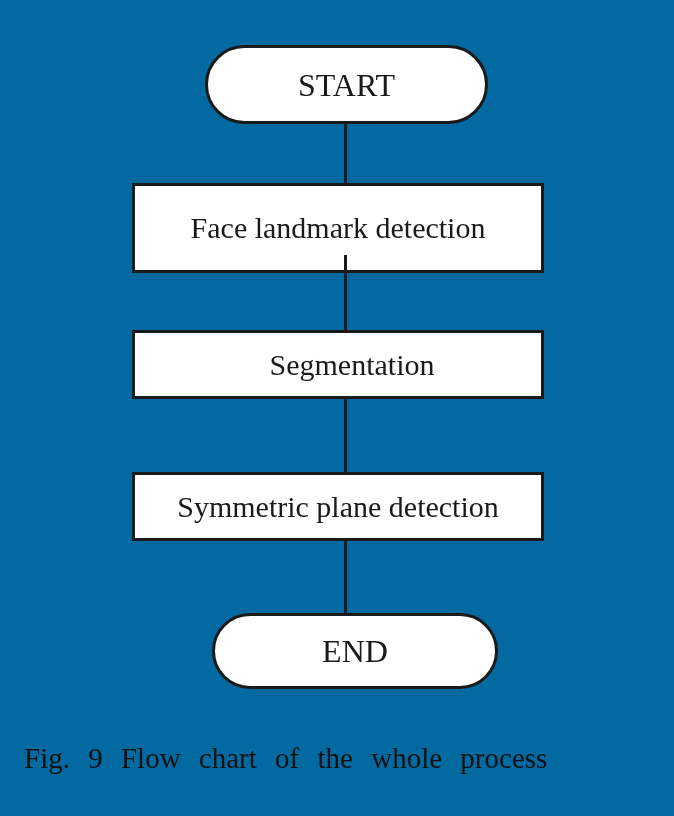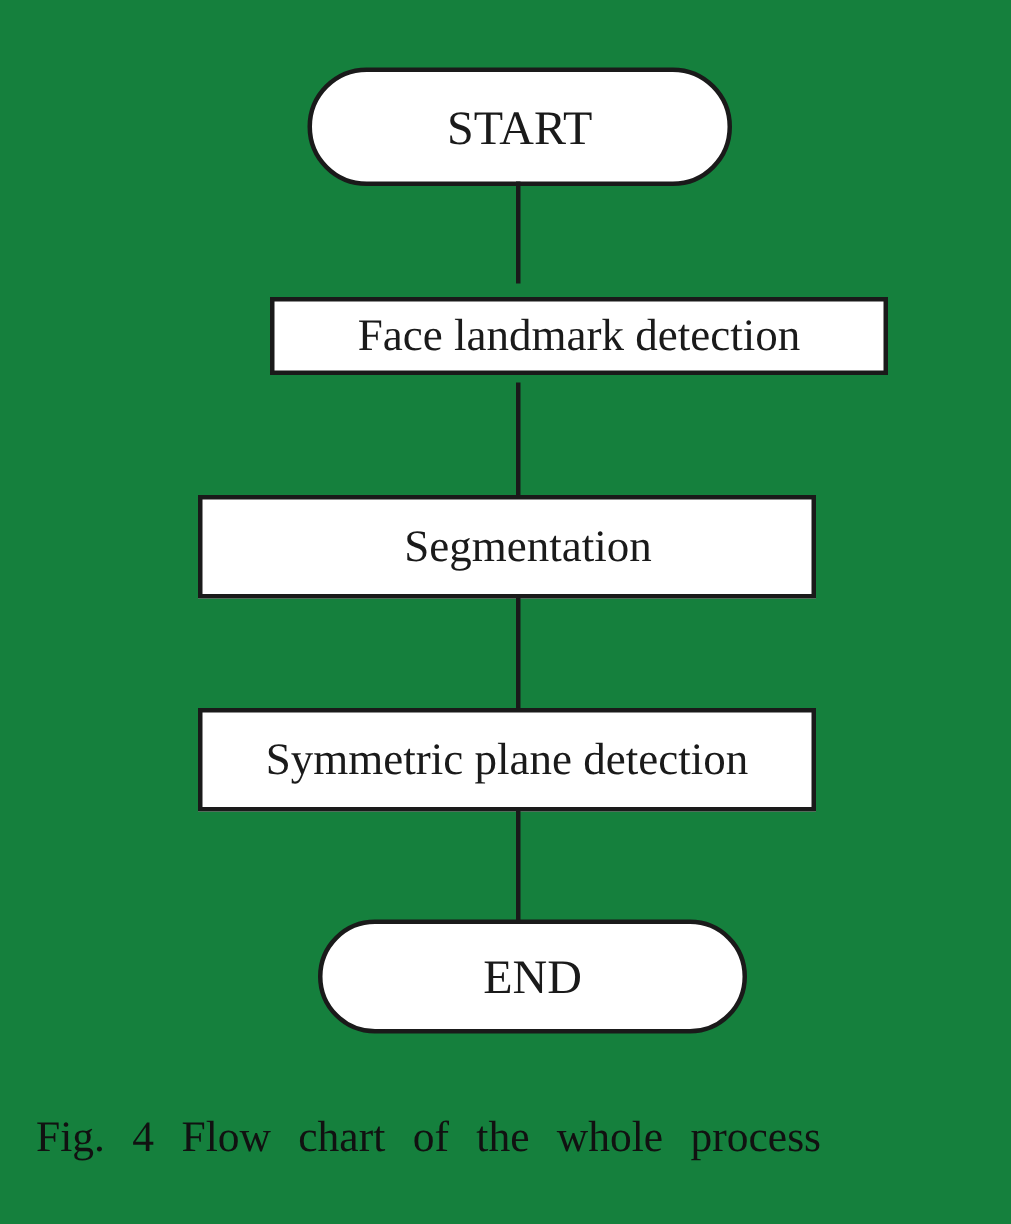--- a/index.html
+++ b/index.html
@@ -4,21 +4,21 @@
 <style>
   html, body {
     margin: 0;
     padding: 0;
     background: #ffffff;
   }
   #canvas {
     position: relative;
     width: 674px;
     height: 816px;
-    background: #15803d;
+    background: #0369a1;
     overflow: hidden;
     font-family: "Liberation Serif", "DejaVu Serif", serif;
   }
   .node {
     position: absolute;
     box-sizing: border-box;
     border: 3px solid #1a1a1a;
     background: #ffffff;
     display: flex;
     align-items: center;
@@ -32,21 +32,21 @@
     border-radius: 40px;
     font-size: 32px;
   }
   .connector {
     position: absolute;
     width: 3px;
     background: #1a1a1a;
   }
   
   #node-start    { left: 205px; top:  45px; width: 283px; height: 79px; }
-  #node-face     { left: 132px; top: 198px; width: 412px; height: 52px; margin-left: 48px; }
+  #node-face     { left: 132px; top: 183px; width: 412px; height: 90px; }
   #node-seg      { left: 132px; top: 330px; width: 412px; height: 69px; padding-left: 28px; }
   #node-sym      { left: 132px; top: 472px; width: 412px; height: 69px; }
   #node-end      { left: 212px; top: 613px; width: 286px; height: 76px; }
   
   #edge-1 { left: 344px; top: 121px; height: 68px; }
   #edge-2 { left: 344px; top: 255px; height: 77px; }
   #edge-3 { left: 344px; top: 396px; height: 78px; }
   #edge-4 { left: 344px; top: 538px; height: 77px; }
   .caption {
     position: absolute;
@@ -95,16 +95,16 @@
   <div class="node process" id="node-sym">
     <span>Symmetric plane detection</span>
   </div>
 
   <div class="connector" id="edge-4"></div>
 
   <div class="node terminator" id="node-end">
     <span>END</span>
   </div>
 
-  <div class="caption">Fig. 4 Flow chart of the whole process</div>
+  <div class="caption">Fig. 9 Flow chart of the whole process</div>
 
 
 </div>
 
 </body></html>

